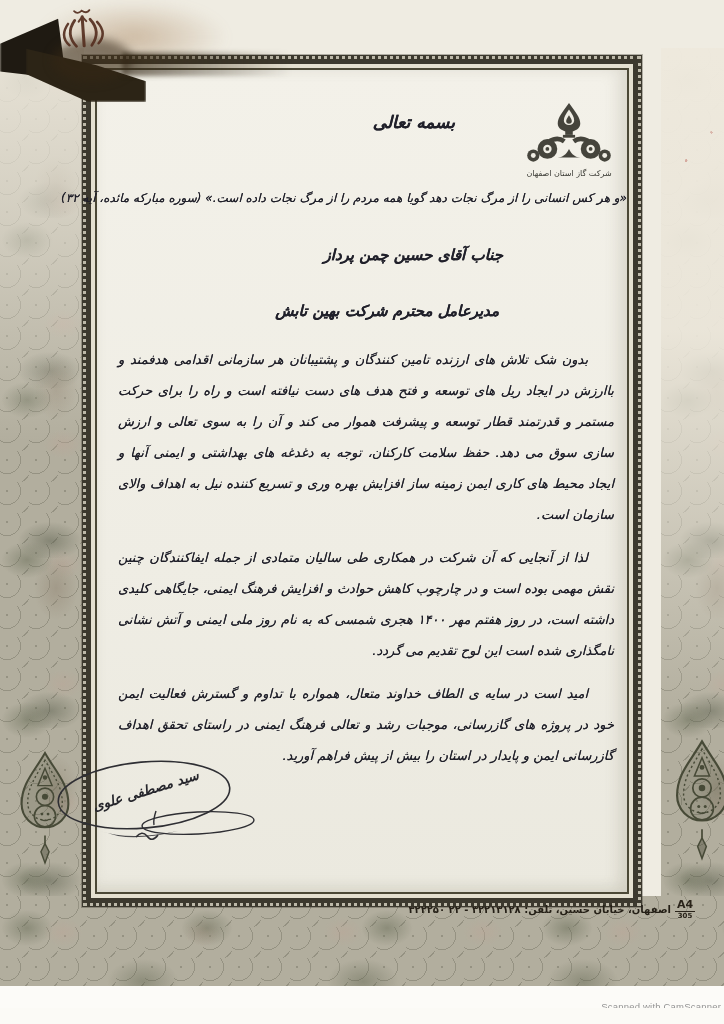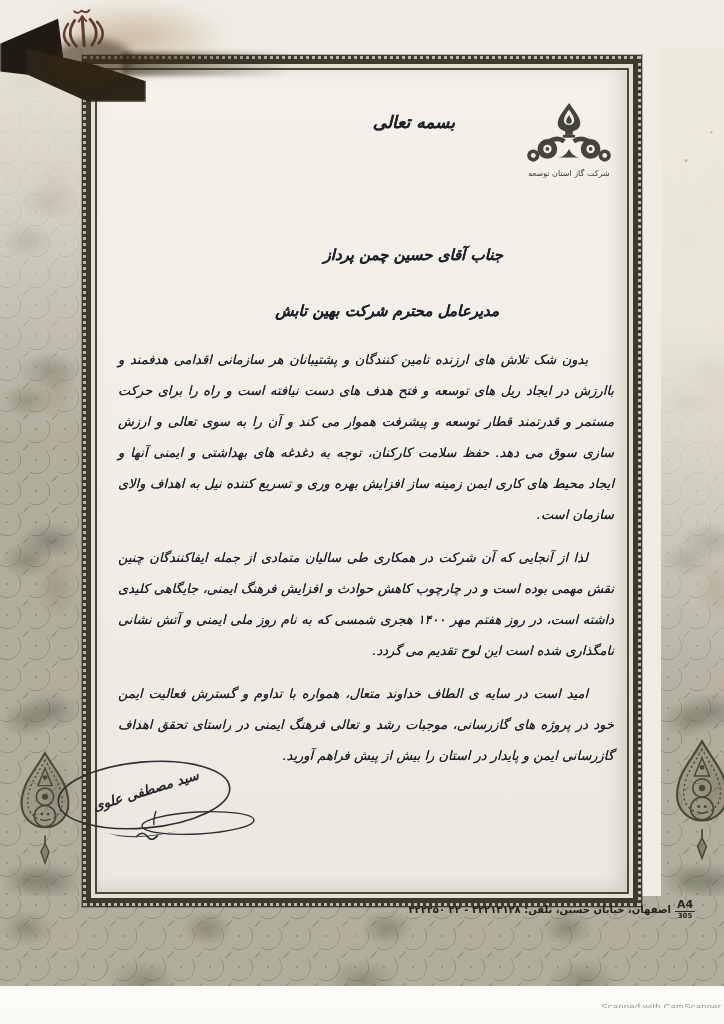--- a/index.html
+++ b/index.html
@@ -148,23 +148,24 @@
             <circle cx="22" cy="50" r="2" stroke="none"></circle>
             <circle cx="68" cy="50" r="10.5" stroke="none"></circle>
             <circle cx="68" cy="50" r="4.5" fill="#efede4" stroke="none"></circle>
             <circle cx="68" cy="50" r="2" stroke="none"></circle>
             <circle cx="7" cy="57" r="6.5" stroke="none"></circle>
             <circle cx="7" cy="57" r="2.6" fill="#efede4" stroke="none"></circle>
             <circle cx="83" cy="57" r="6.5" stroke="none"></circle>
             <circle cx="83" cy="57" r="2.6" fill="#efede4" stroke="none"></circle>
           </g>
         </svg>
-        <div class="logo-caption">شرکت گاز استان توسعه</div>
+        <div class="logo-caption">شرکت گاز استان اصفهان</div>
       </div>
 
+      <div class="quote inkblur">«و هر کس انسانی را از مرگ نجات دهد گویا همه مردم را از مرگ نجات داده است.» (سوره مبارکه مائده، آیه ۳۲)</div>
 
       <div class="recipient inkblur">جناب آقای حسین چمن پرداز</div>
       <div class="recipient-title inkblur">مدیرعامل محترم شرکت بهین تابش</div>
 
       <div class="bodycol">
         <p class="para inkblur">بدون شک تلاش های ارزنده تامین کنندگان و پشتیبانان هر سازمانی اقدامی هدفمند و باارزش در ایجاد ریل های توسعه و فتح هدف های دست نیافته است و راه را برای حرکت مستمر و قدرتمند قطار توسعه و پیشرفت هموار می کند و آن را به سوی تعالی و ارزش سازی سوق می دهد. حفظ سلامت کارکنان، توجه به دغدغه های بهداشتی و ایمنی آنها و ایجاد محیط های کاری ایمن زمینه ساز افزایش بهره وری و تسریع کننده نیل به اهداف والای سازمان است.</p>
         <p class="para inkblur">لذا از آنجایی که آن شرکت در همکاری طی سالیان متمادی از جمله ایفاکنندگان چنین نقش مهمی بوده است و در چارچوب کاهش حوادث و افزایش فرهنگ ایمنی، جایگاهی کلیدی داشته است، در روز هفتم مهر ۱۴۰۰ هجری شمسی که به نام روز ملی ایمنی و آتش نشانی نامگذاری شده است این لوح تقدیم می گردد.</p>
         <p class="para inkblur">امید است در سایه ی الطاف خداوند متعال، همواره با تداوم و گسترش فعالیت ایمن خود در پروژه های گازرسانی، موجبات رشد و تعالی فرهنگ ایمنی در راستای تحقق اهداف گازرسانی ایمن و پایدار در استان را بیش از پیش فراهم آورید.</p>
       </div>
 

